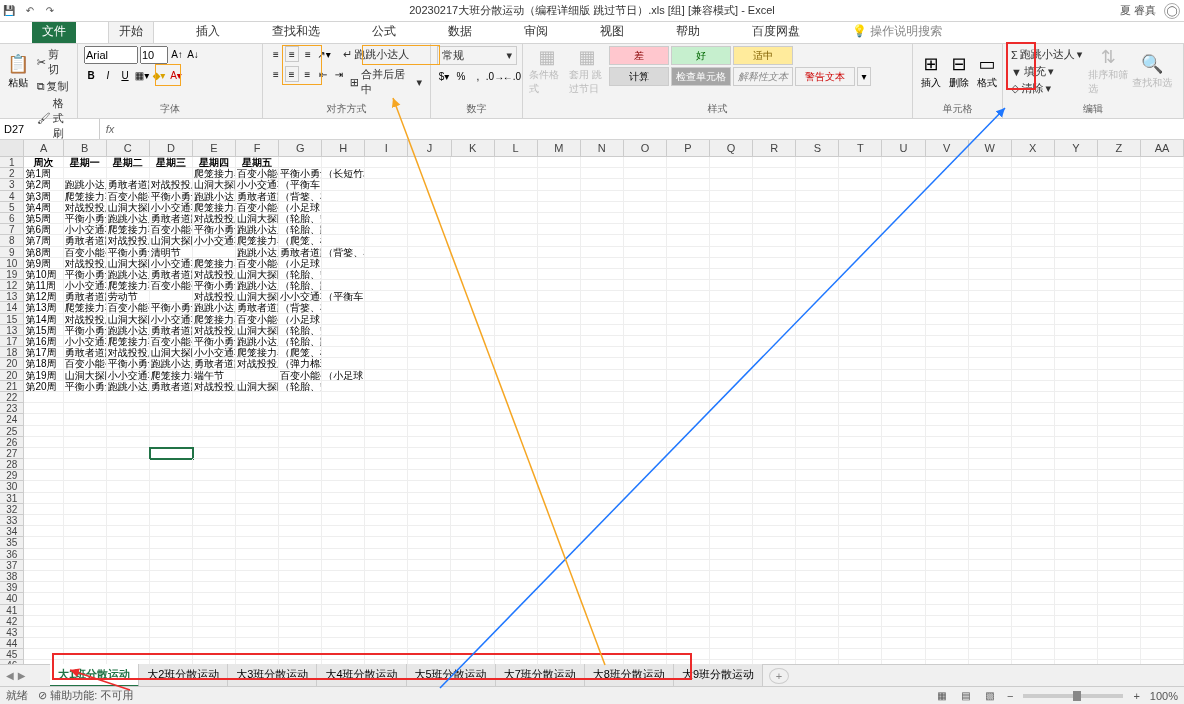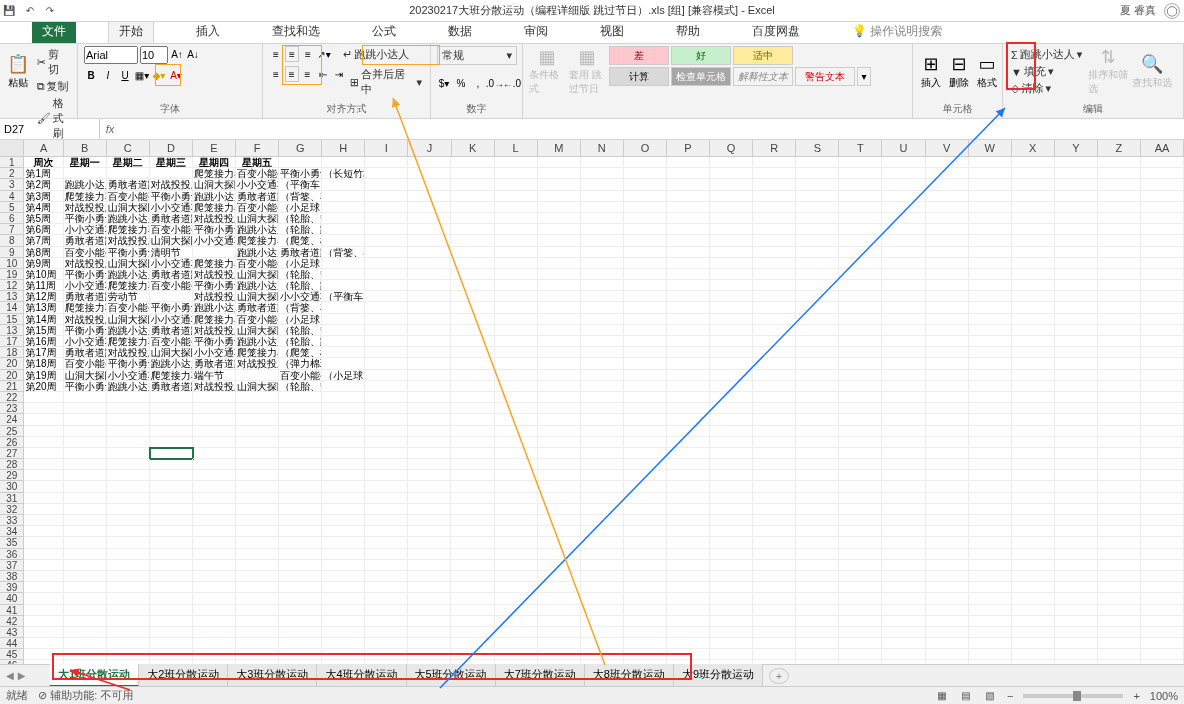--- a/index.html
+++ b/index.html
@@ -137,21 +137,21 @@
         <span class="mini active">≡</span>
         <span class="mini">≡</span>
         <span class="mini">⇤</span>
         <span class="mini">⇥</span>
         <span class="btn">⊞ <span>合并后居中</span>▾</span>
       </div>
     </div>
     <div class="group-label">对齐方式</div>
   </div>
   <div class="group" style="width:92px;">
-    <div class="group-body" style="flex-direction:column;gap:10px;">
+    <div class="group-body" style="flex-direction:column;gap:3px;">
       <div class="btn" style="border:1px solid #ccc;width:80px;justify-content:space-between;padding:1px 4px;"><span>常规</span>▾</div>
       <div style="display:flex;gap:3px;">
         <span class="mini">$▾</span>
         <span class="mini">%</span>
         <span class="mini">,</span>
         <span class="mini">.0→</span>
         <span class="mini">←.0</span>
       </div>
     </div>
     <div class="group-label">数字</div>
@@ -175,20 +175,21 @@
         </div>
         <div style="display:flex;gap:2px;">
           <div class="style-box" style="background:#d9d9d9;">计算</div>
           <div class="style-box" style="background:#a6a6a6;color:#fff;">检查单元格</div>
           <div class="style-box" style="font-style:italic;color:#888;">解释性文本</div>
           <div class="style-box" style="color:#c00;">警告文本</div>
           <div class="style-box" style="width:14px;">▾</div>
         </div>
       </div>
     </div>
+    <div class="group-label">样式</div>
   </div>
   <div class="group" style="width:90px;">
     <div class="group-body">
       <div class="big-btn" style="width:28px;">
           <span class="ic">⊞</span>
           <span>插入</span>
         </div>
       <div class="big-btn" style="width:28px;">
           <span class="ic">⊟</span>
           <span>删除</span>

